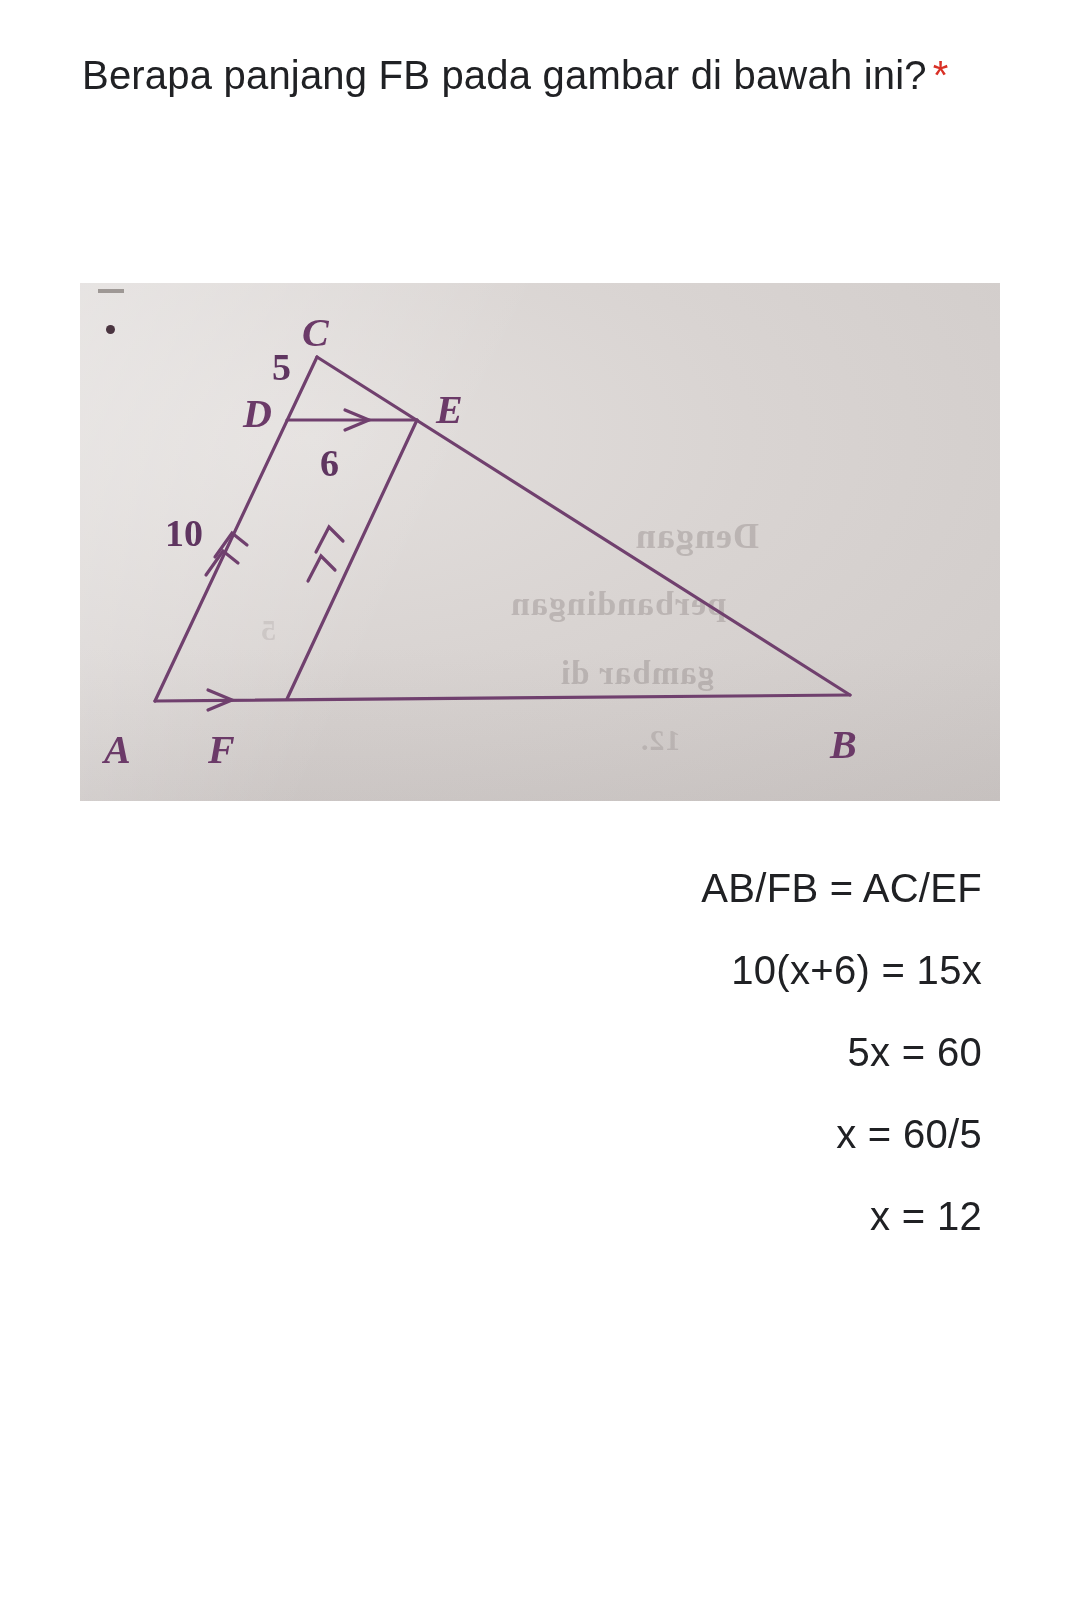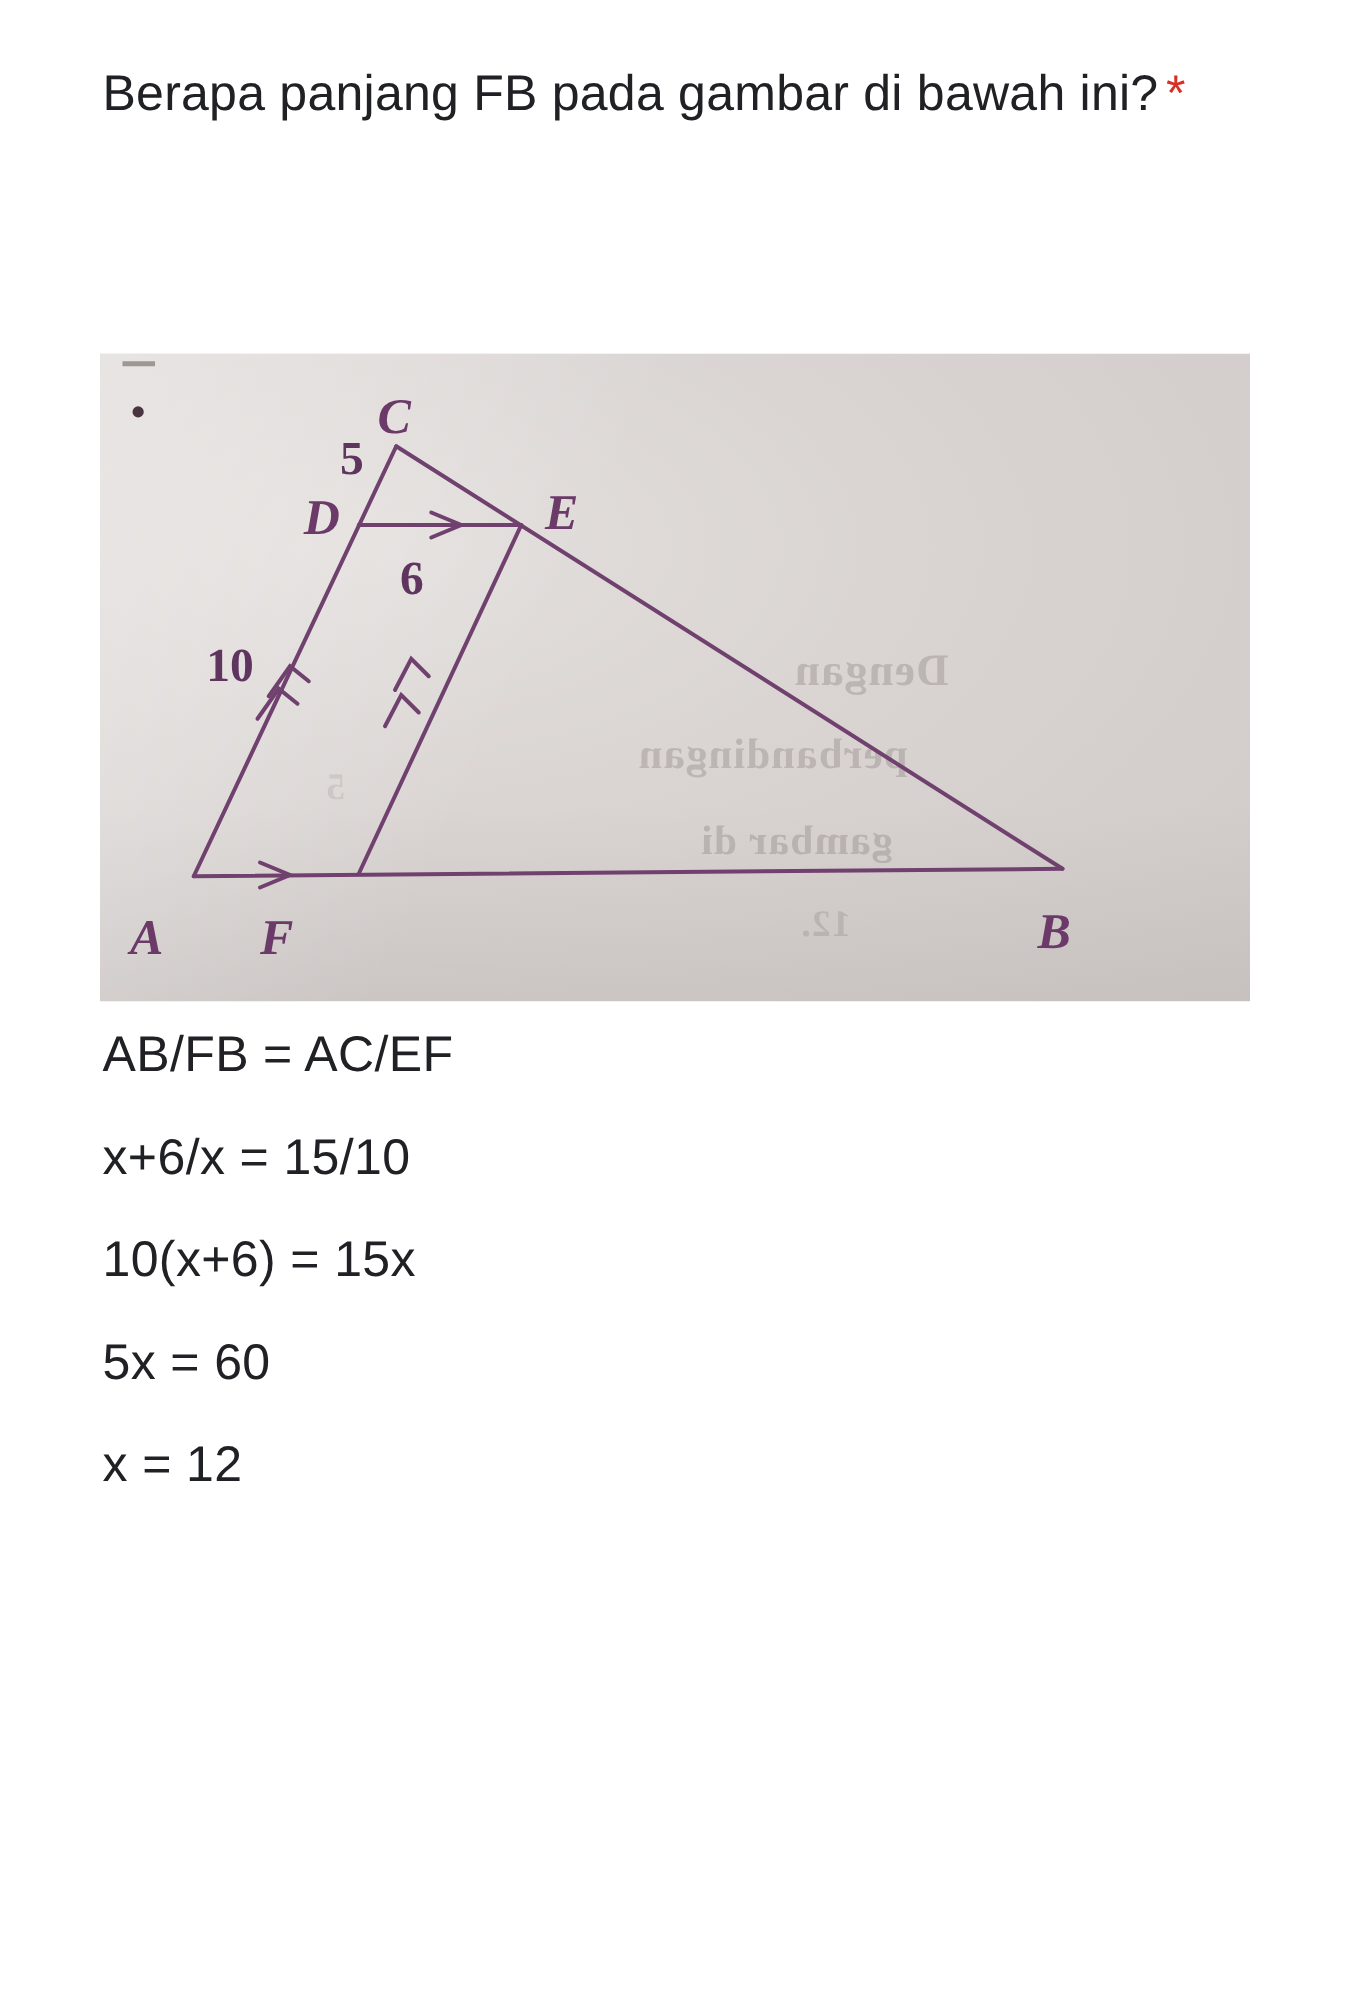--- a/index.html
+++ b/index.html
@@ -108,22 +108,23 @@
     position: absolute;
     left: 18px;
     top: 6px;
     width: 26px;
     height: 4px;
     background: #9e9895;
   }
   .solution {
     position: absolute;
     left: 82px;
-    top: 824px;
+    top: 868px;
     width: 900px;
+    text-align: right;
   }
   .sol-line {
     font-size: 40px;
     line-height: 1.0;
     color: #202124;
     margin-bottom: 42px;
     letter-spacing: 0.3px;
   }
 </style>
 </head>
@@ -182,19 +183,19 @@
     <div class="fig-label" style="left:128px; top:443px;">F</div>
     <div class="fig-label" style="left:750px; top:438px;">B</div>
 
     <div class="fig-num" style="left:192px; top:62px;">5</div>
     <div class="fig-num" style="left:240px; top:158px;">6</div>
     <div class="fig-num" style="left:85px; top:228px;text-align:right;">10</div>
   </div>
 
   <div class="solution">
     <div class="sol-line">AB/FB = AC/EF</div>
-    <div class="sol-line">x+6/x = 15/10</div>
     <div class="sol-line">10(x+6) = 15x</div>
     <div class="sol-line">5x = 60</div>
+    <div class="sol-line">x = 60/5</div>
     <div class="sol-line">x = 12</div>
   </div>
 
 </div>
 
 </body></html>

